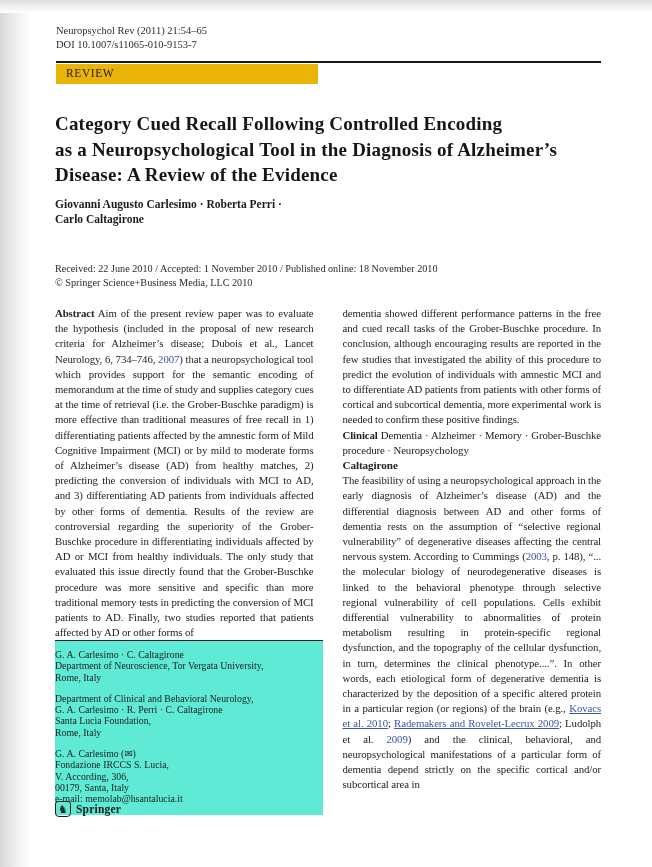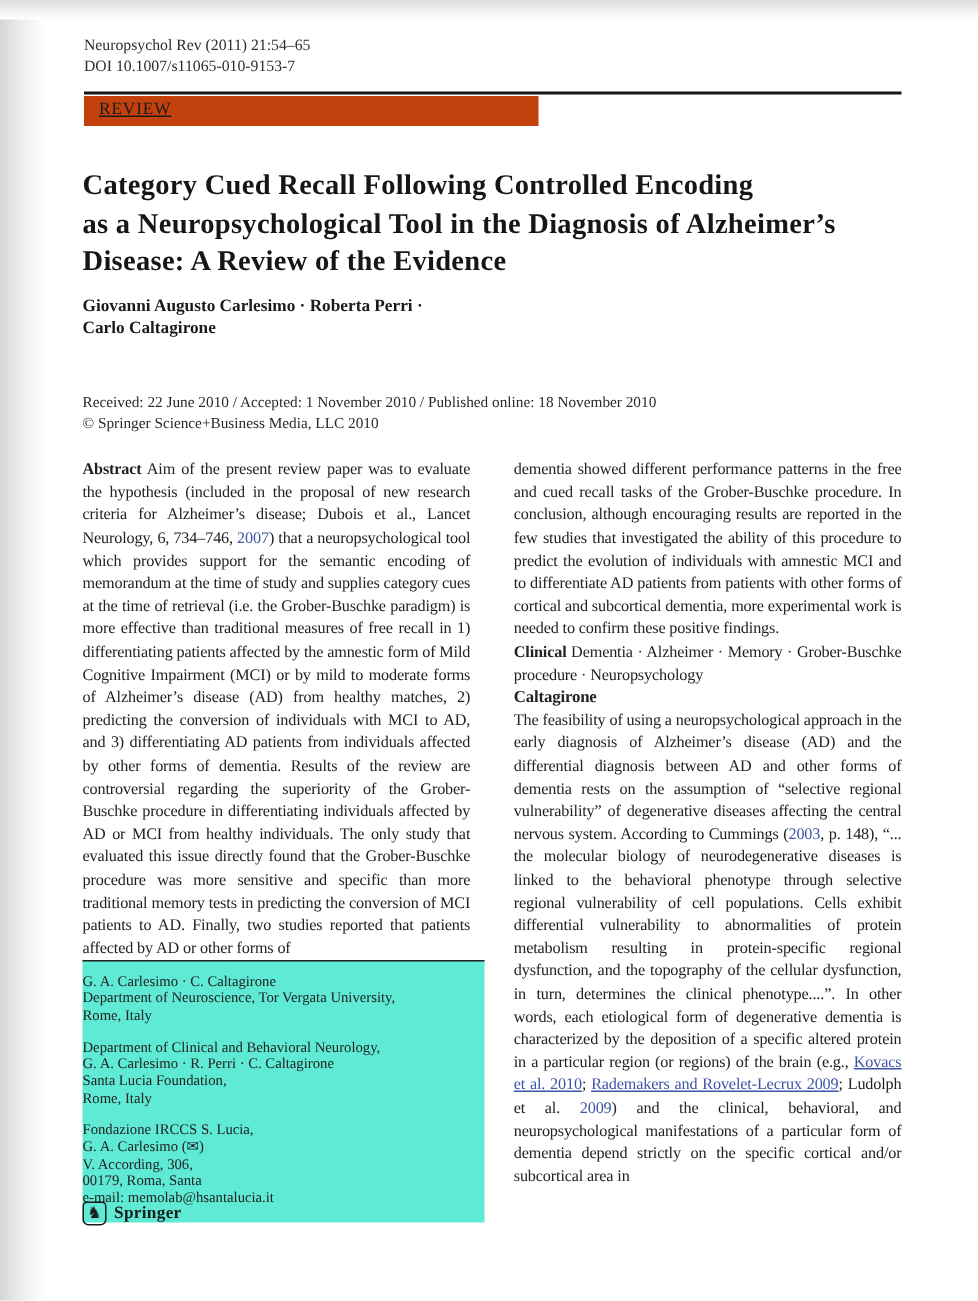--- a/index.html
+++ b/index.html
@@ -9,23 +9,23 @@
     font-family:"Liberation Serif", serif;
   }
   .edge-left{position:absolute;left:0;top:0;width:30px;height:867px;
     background:linear-gradient(to right,#d7d7d7 0%,#ececec 45%,#ffffff 100%);}
   .edge-top{position:absolute;left:0;top:0;width:652px;height:13px;
     background:linear-gradient(to bottom,#dedede,#ffffff);}
 
   .header-journal{position:absolute;left:56px;top:25px;font-size:10.5px;color:#2d2d2d;}
   .header-doi{position:absolute;left:56px;top:39px;font-size:10.5px;color:#2d2d2d;}
   .rule-top{position:absolute;left:56px;top:61px;width:545px;height:2px;background:#181818;}
-  .badge{position:absolute;left:56px;top:64px;width:303px;height:20px;
-    background:#c2410c;color:#1b1b1b;font-size:11.5px;letter-spacing:0.6px;
-    padding:3px 0 0 10px;box-sizing:border-box;text-decoration:underline;}
+  .badge{position:absolute;left:56px;top:64px;width:262px;height:20px;
+    background:#eab308;color:#1b1b1b;font-size:11.5px;letter-spacing:0.6px;
+    padding:3px 0 0 10px;box-sizing:border-box;}
 
   .title{position:absolute;left:55px;top:111px;font-size:19px;font-weight:bold;
     line-height:25.5px;letter-spacing:0.2px;color:#161616;}
   .authors{position:absolute;left:55px;top:197px;font-size:11.5px;font-weight:bold;
     line-height:15px;color:#1b1b1b;}
   .dates{position:absolute;left:55px;top:262px;font-size:10.2px;line-height:13.5px;color:#2a2a2a;}
 
   .columns{position:absolute;left:55px;top:306px;width:546px;display:flex;gap:29px;}
   .col{width:266px;font-size:10.8px;line-height:15.2px;text-align:justify;
     letter-spacing:-0.1px;color:#222;}
@@ -98,24 +98,24 @@
     <div>Department of Neuroscience, Tor Vergata University,</div>
     <div>Rome, Italy</div>
   </div>
   <div class="aff-block">
     <div>Department of Clinical and Behavioral Neurology,</div>
     <div>G. A. Carlesimo · R. Perri · C. Caltagirone</div>
     <div>Santa Lucia Foundation,</div>
     <div>Rome, Italy</div>
   </div>
   <div class="aff-block">
+    <div>G. A. Carlesimo (✉)</div>
     <div>Fondazione IRCCS S. Lucia,</div>
-    <div>G. A. Carlesimo (✉)</div>
     <div>V. According, 306,</div>
-    <div>00179, Roma, Santa</div>
+    <div>00179, Santa, Italy</div>
     <div>e-mail: memolab@hsantalucia.it</div>
   </div>
 </div>
 
 <div class="springer">
   <span class="springer-glyph">♞</span>
   <span class="springer-text">Springer</span>
 </div>
 
 </body></html>

